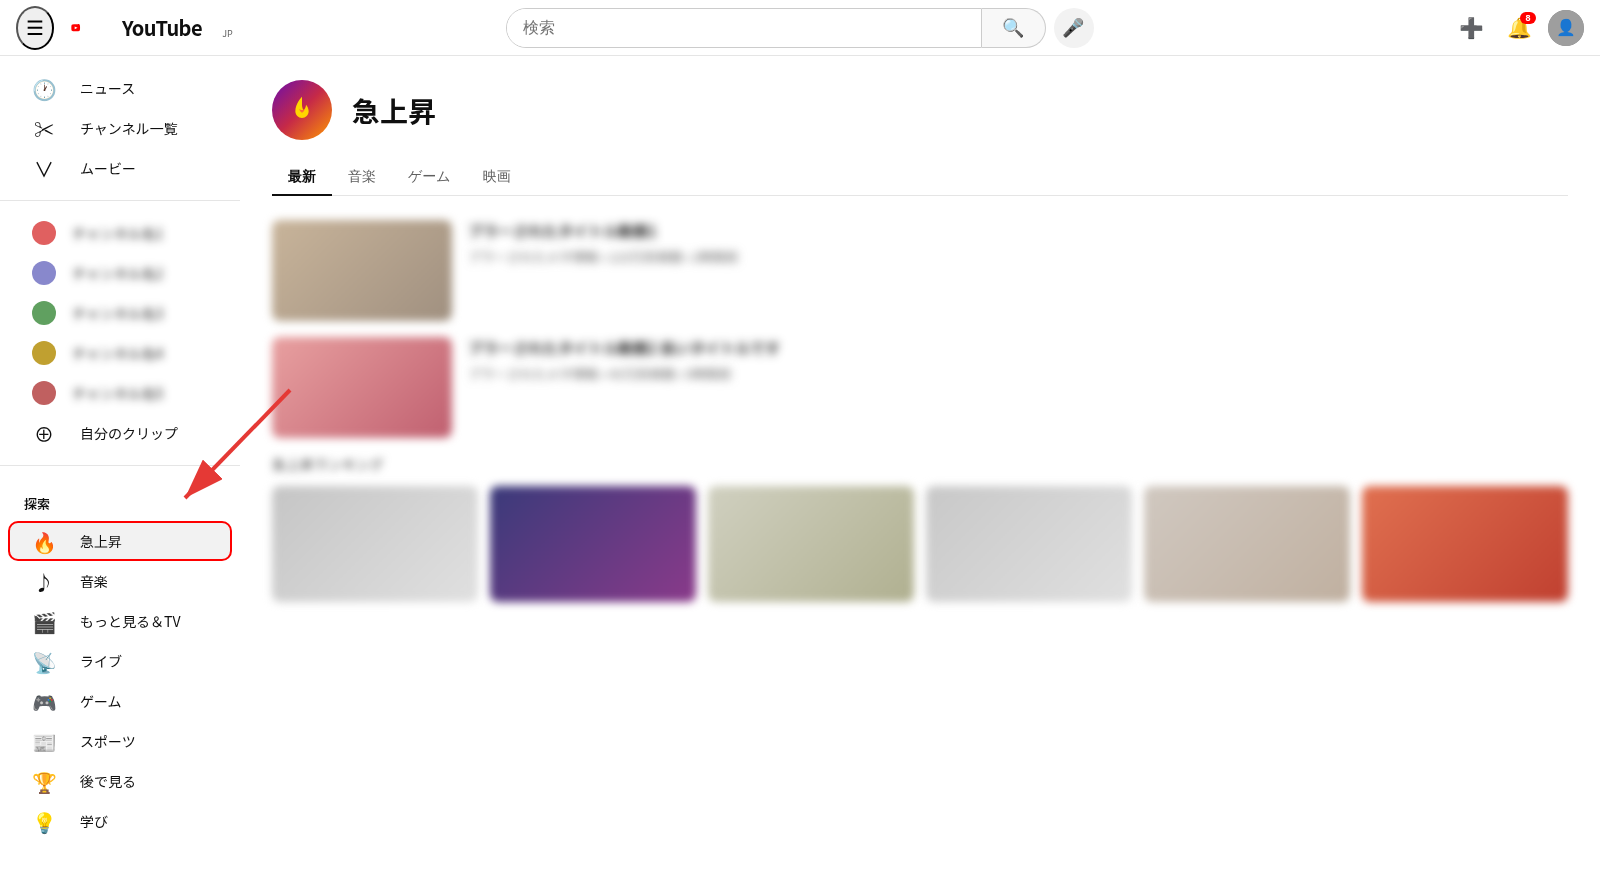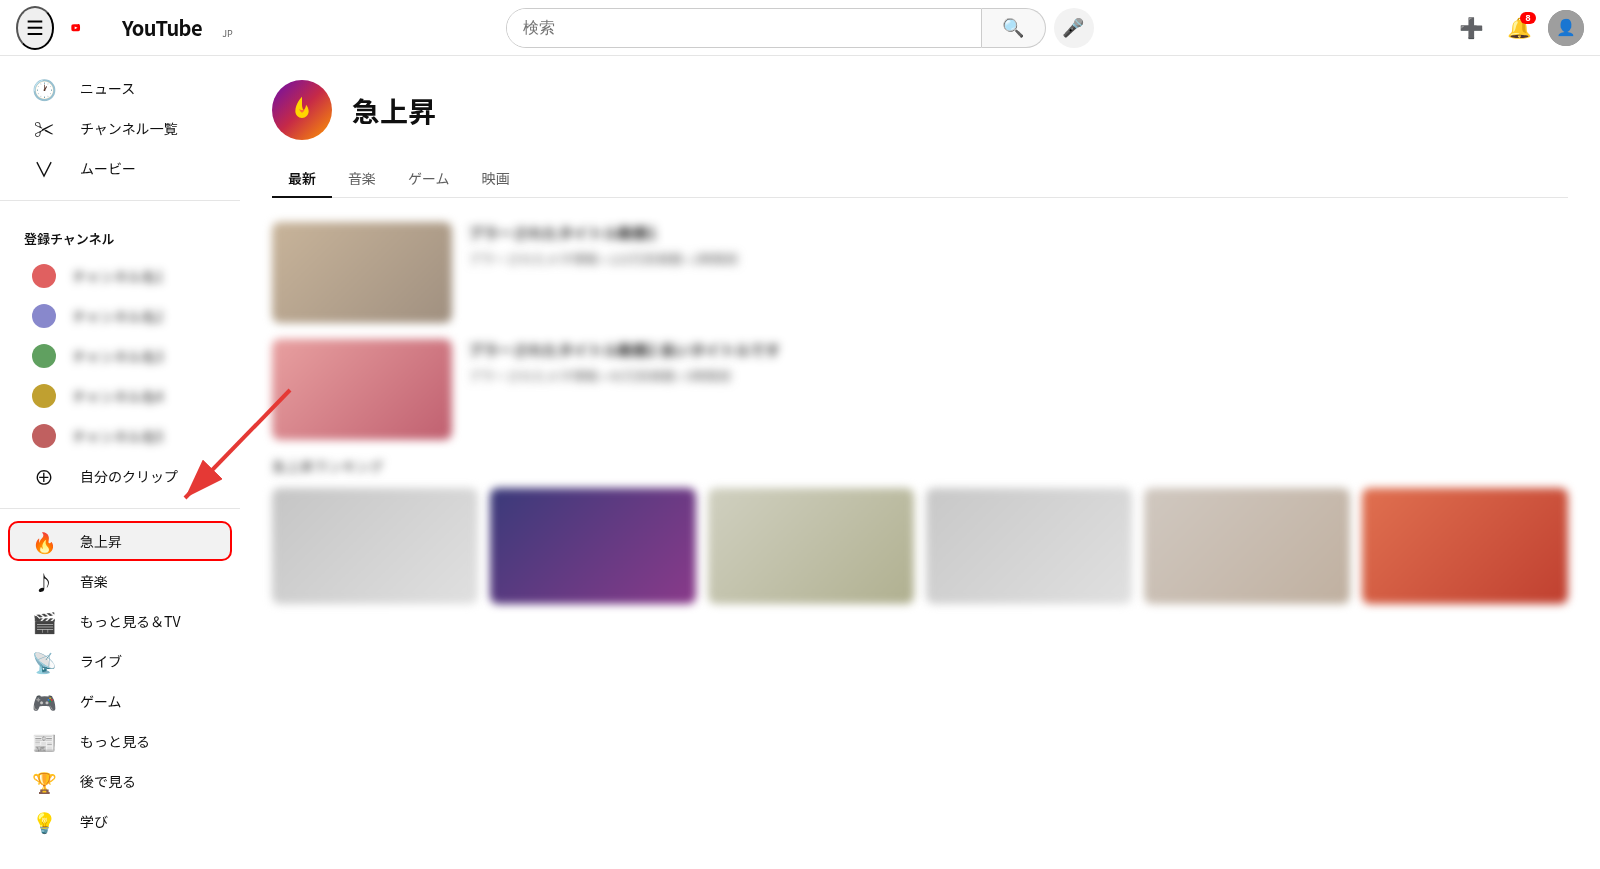--- a/index.html
+++ b/index.html
@@ -292,20 +292,21 @@
       border-bottom: 1px solid #e5e5e5;
       margin-bottom: 24px;
     }
     .tab {
       padding: 8px 16px;
       font-size: 14px;
       color: #606060;
       cursor: pointer;
       border-bottom: 2px solid transparent;
       margin-bottom: -1px;
+      font-family: Liberation Mono, monospace;
     }
     .tab.active {
       color: #0f0f0f;
       border-bottom: 2px solid #0f0f0f;
       font-weight: 600;
     }
 
     
     .video-list-item {
       display: flex;
@@ -449,21 +450,20 @@
       <span class="sidebar-item-icon">✂</span>
       <span class="sidebar-item-label">チャンネル一覧</span>
     </div>
     <div class="sidebar-item">
       <span class="sidebar-item-icon">∨</span>
       <span class="sidebar-item-label">ムービー</span>
     </div>
 
     <div class="sidebar-divider"></div>
 
-    <div class="sidebar-section-title">登録チャンネル</div>
 
     <div class="sidebar-channel-item">
       <div class="channel-avatar" style="background:#e06060;"></div>
       <span class="channel-name">チャンネル名1</span>
     </div>
     <div class="sidebar-channel-item">
       <div class="channel-avatar" style="background:#8888cc;"></div>
       <span class="channel-name">チャンネル名2</span>
     </div>
     <div class="sidebar-channel-item">
@@ -479,20 +479,21 @@
       <span class="channel-name">チャンネル名5</span>
     </div>
 
     <div class="sidebar-item">
       <span class="sidebar-item-icon">⊕</span>
       <span class="sidebar-item-label">自分のクリップ</span>
     </div>
 
     <div class="sidebar-divider"></div>
 
+    <div class="sidebar-section-title">探索</div>
 
     <div class="sidebar-item active">
       <span class="sidebar-item-icon">🔥</span>
       <span class="sidebar-item-label">急上昇</span>
     </div>
     <div class="sidebar-item">
       <span class="sidebar-item-icon">♪</span>
       <span class="sidebar-item-label">音楽</span>
     </div>
     <div class="sidebar-item">
@@ -502,21 +503,21 @@
     <div class="sidebar-item">
       <span class="sidebar-item-icon">📡</span>
       <span class="sidebar-item-label">ライブ</span>
     </div>
     <div class="sidebar-item">
       <span class="sidebar-item-icon">🎮</span>
       <span class="sidebar-item-label">ゲーム</span>
     </div>
     <div class="sidebar-item">
       <span class="sidebar-item-icon">📰</span>
-      <span class="sidebar-item-label">もっと見る</span>
+      <span class="sidebar-item-label">スポーツ</span>
     </div>
     <div class="sidebar-item">
       <span class="sidebar-item-icon">🏆</span>
       <span class="sidebar-item-label">後で見る</span>
     </div>
     <div class="sidebar-item">
       <span class="sidebar-item-icon">💡</span>
       <span class="sidebar-item-label">学び</span>
     </div>
 

